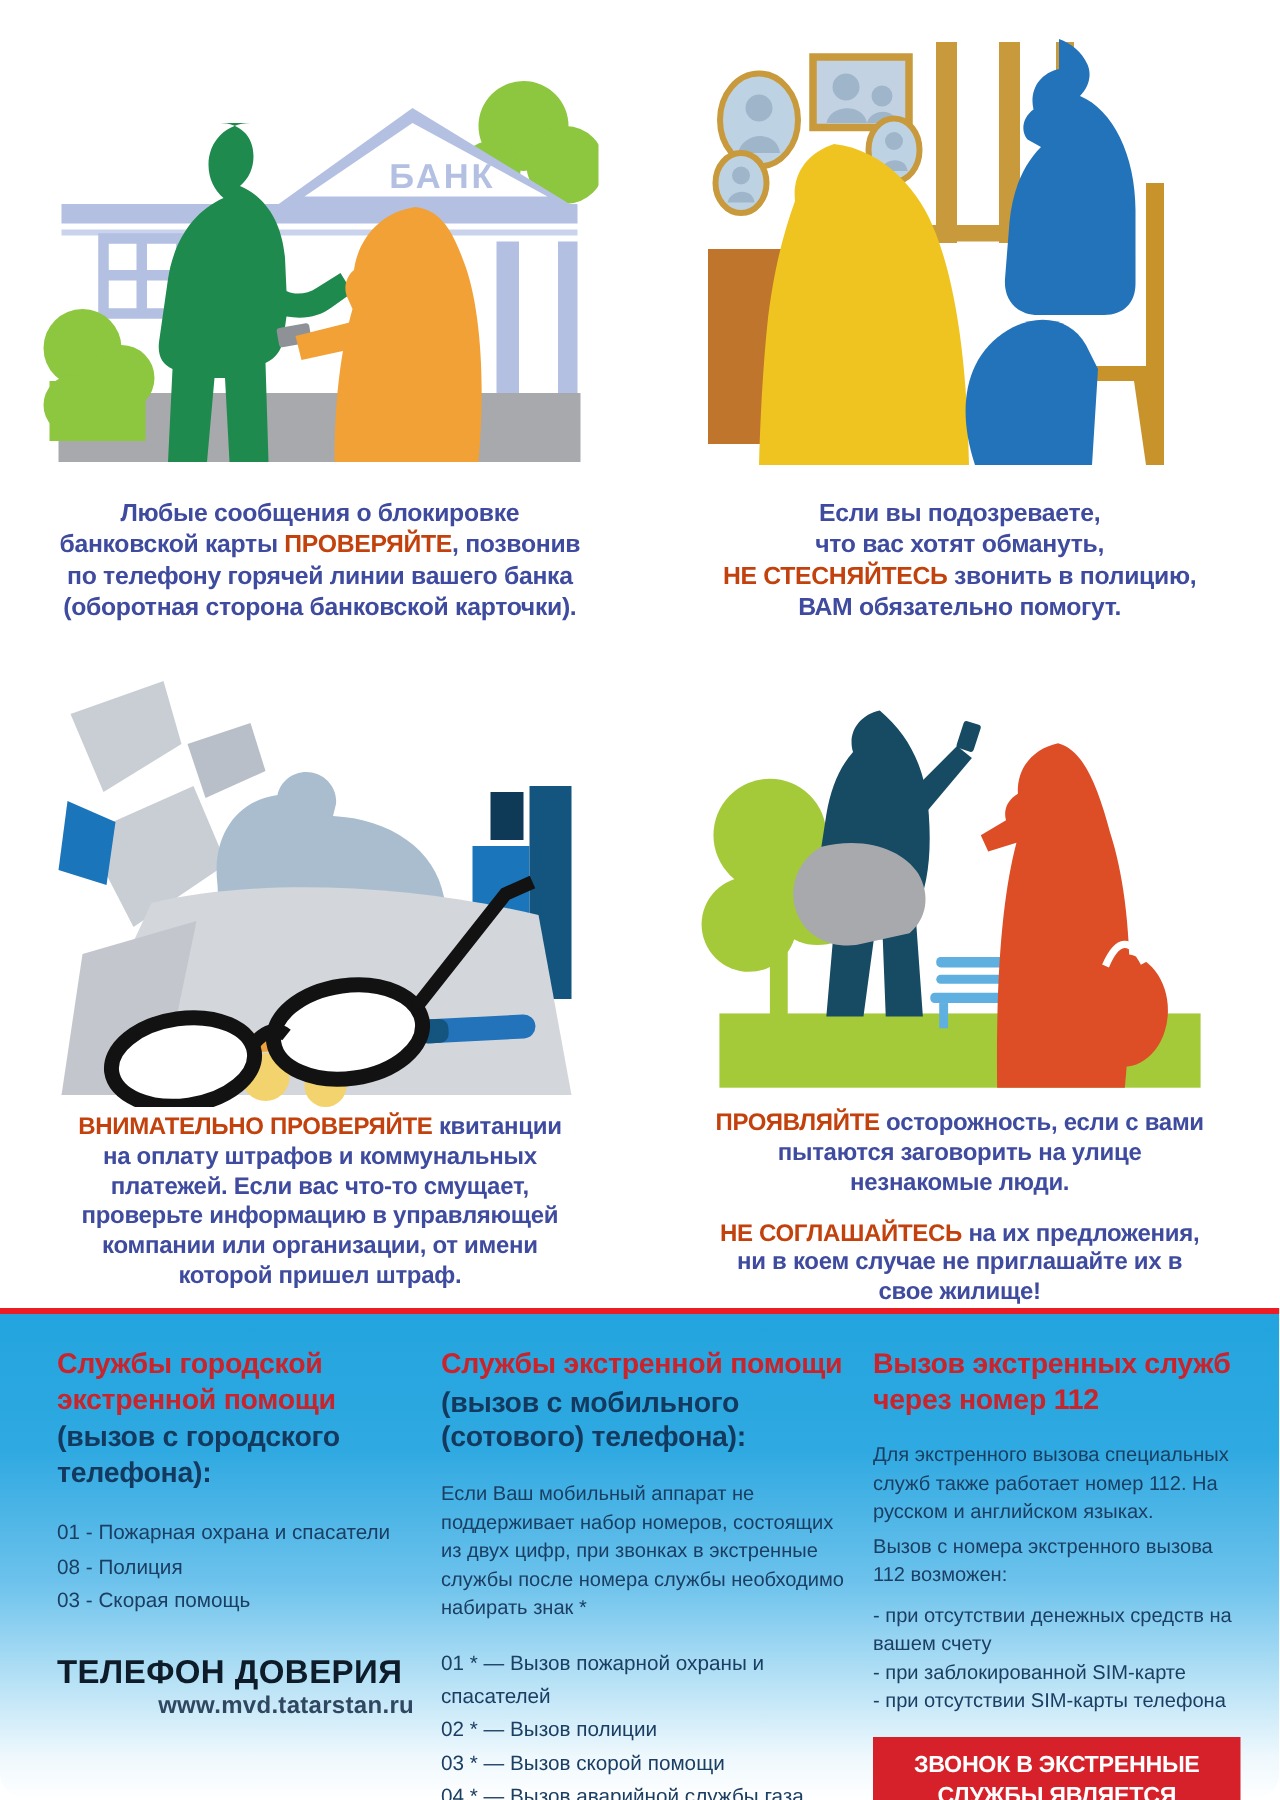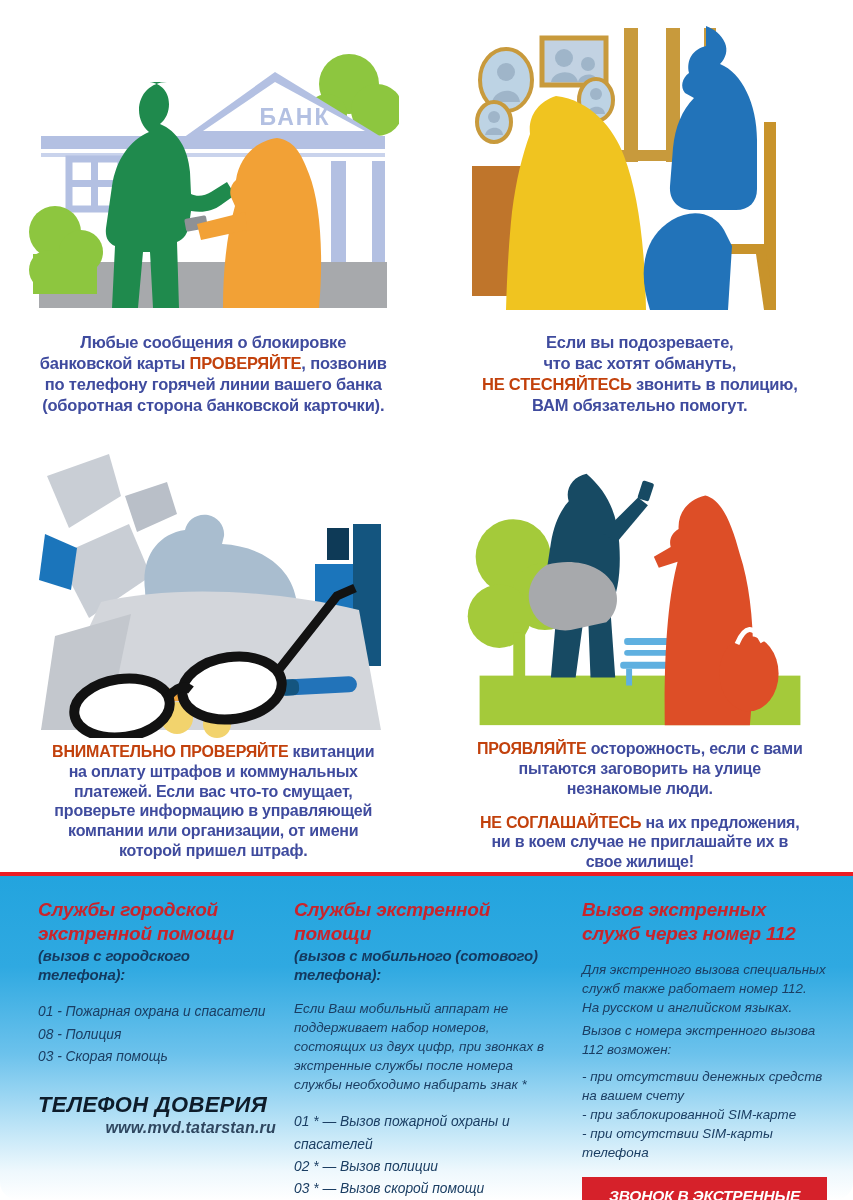--- a/index.html
+++ b/index.html
@@ -14,23 +14,23 @@
   .caption{margin-top:14px;text-align:center;color:#3f4b9e;font-weight:bold;
            font-size:16.5px;line-height:1.27;letter-spacing:-0.2px;}
   .row2 .caption{margin-top:4px;font-size:16px;line-height:1.24;}
   .caption .em{color:#c2410c;}
   .cap-gap{height:14px;}
 
   
   .footer{box-sizing:border-box;height:328px;border-top:4px solid #ec1c24;
           background:linear-gradient(180deg,#23a4de 0%,#2fa9e1 28%,#6cc2ec 55%,#b8e2f6 76%,#eef8fd 91%,#ffffff 100%);
           display:grid;grid-template-columns:238px 270px 1fr;column-gap:18px;
-          padding:22px 26px 0 38px;font-style:italic;}
+          padding:22px 26px 0 38px;}
   .f-title{color:#c9242b;font-size:19px;font-weight:bold;line-height:1.24;letter-spacing:-0.2px;}
-  .f-sub{color:#14395f;font-size:15px;font-weight:bold;line-height:1.24;margin-top:2px;letter-spacing:-0.2px;}
+  .f-sub{color:#14395f;font-size:19px;font-weight:bold;line-height:1.24;margin-top:2px;letter-spacing:-0.2px;}
   .f-items{margin-top:17px;color:#1b3e63;font-size:13.8px;line-height:1.62;font-weight:500;}
   .f-note{margin-top:15px;color:#1b3e63;font-size:13.4px;line-height:1.42;}
   .hotline{margin-top:24px;}
   .hot-label{font-size:22px;font-weight:bold;color:#0e1c2a;letter-spacing:0.3px;}
   .hot-num{font-size:30px;font-weight:bold;color:#c9242b;letter-spacing:-0.5px;line-height:1.05;margin-top:2px;}
   .site{font-size:16px;font-weight:bold;color:#2f4760;letter-spacing:0.2px;margin-top:1px;text-align:right;}
   .banner{margin-top:15px;background:#d6212a;color:#ffffff;font-weight:bold;font-size:15.5px;
           text-align:center;padding:9px 4px;line-height:1.35;letter-spacing:-0.2px;}
 </style>
 </head>

